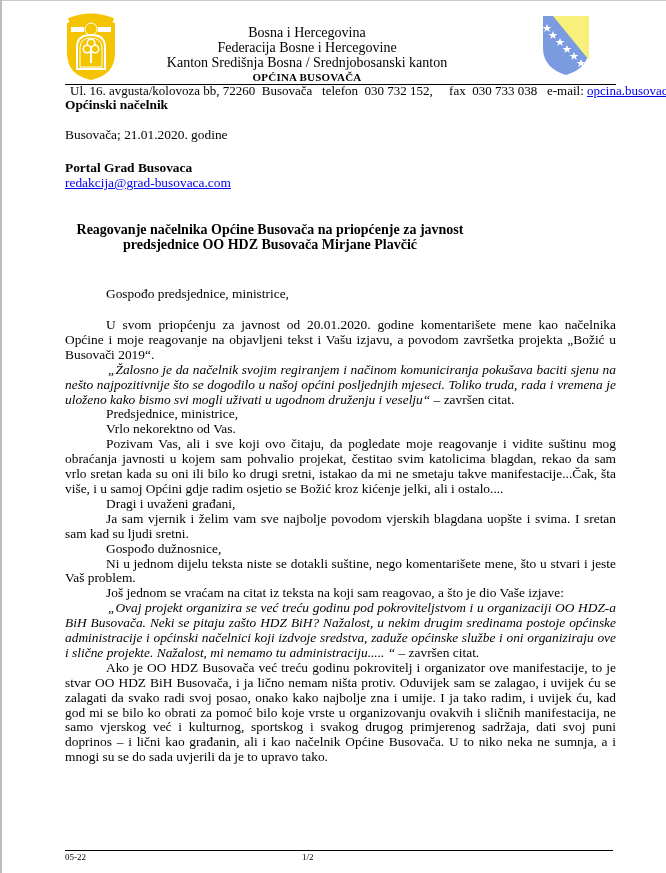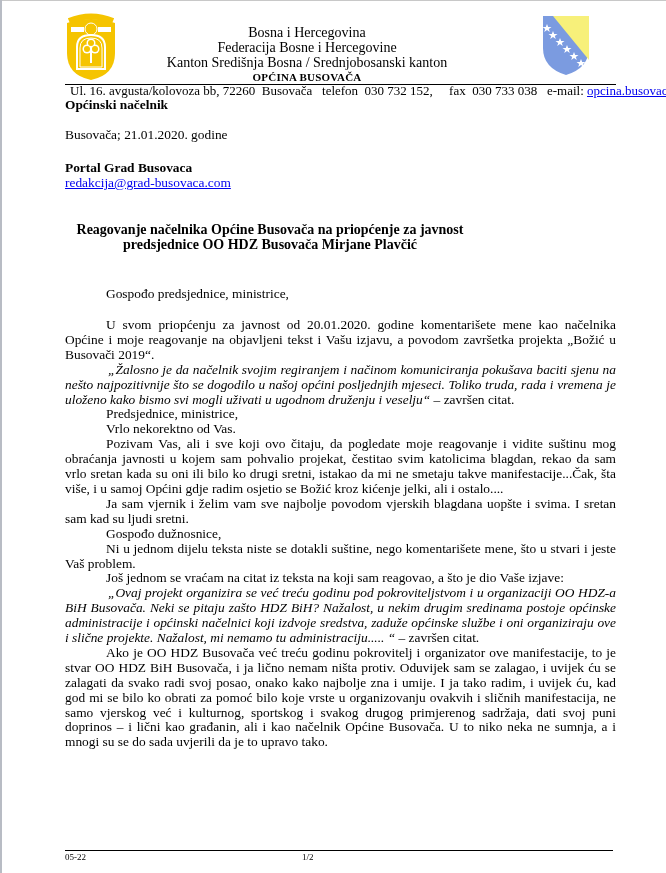--- a/index.html
+++ b/index.html
@@ -93,20 +93,21 @@
 <div class="title" style="top:237px;">predsjednice OO HDZ Busovača Mirjane Plavčić</div>
 
 <div class="block" style="top:286px; left:106px;">Gospođo predsjednice, ministrice,</div>
 
 <div class="body-text" style="top:318px;">
   <p>U svom priopćenju za javnost od 20.01.2020. godine komentarišete mene kao načelnika Općine i moje reagovanje na objavljeni tekst i Vašu izjavu, a povodom završetka projekta „Božić u Busovači 2019“.</p>
   <p class="quote"><em>„Žalosno je da načelnik svojim regiranjem i načinom komuniciranja pokušava baciti sjenu na nešto najpozitivnije što se dogodilo u našoj općini posljednjih mjeseci. Toliko truda, rada i vremena je uloženo kako bismo svi mogli uživati u ugodnom druženju i veselju“</em><span> – završen citat.</span></p>
   <p>Predsjednice, ministrice,</p>
   <p>Vrlo nekorektno od Vas.</p>
   <p>Pozivam Vas, ali i sve koji ovo čitaju, da pogledate moje reagovanje i vidite suštinu mog obraćanja javnosti u kojem sam pohvalio projekat, čestitao svim katolicima blagdan, rekao da sam vrlo sretan kada su oni ili bilo ko drugi sretni, istakao da mi ne smetaju takve manifestacije...Čak, šta više, i u samoj Općini gdje radim osjetio se Božić kroz kićenje jelki, ali i ostalo....</p>
+  <p>Dragi i uvaženi građani,</p>
   <p>Ja sam vjernik i želim vam sve najbolje povodom vjerskih blagdana uopšte i svima. I sretan sam kad su ljudi sretni.</p>
   <p>Gospođo dužnosnice,</p>
   <p>Ni u jednom dijelu teksta niste se dotakli suštine, nego komentarišete mene, što u stvari i jeste Vaš problem.</p>
   <p>Još jednom se vraćam na citat iz teksta na koji sam reagovao, a što je dio Vaše izjave:</p>
   <p class="quote"><em>„Ovaj projekt organizira se već treću godinu pod pokroviteljstvom i u organizaciji OO HDZ-a BiH Busovača. Neki se pitaju zašto HDZ BiH? Nažalost, u nekim drugim sredinama postoje općinske administracije i općinski načelnici koji izdvoje sredstva, zaduže općinske službe i oni organiziraju ove i slične projekte. Nažalost, mi nemamo tu administraciju..... “</em><span> – završen citat.</span></p>
   <p>Ako je OO HDZ Busovača već treću godinu pokrovitelj i  organizator ove manifestacije, to je stvar OO HDZ BiH Busovača, i ja lično nemam ništa protiv. Oduvijek sam se zalagao, i uvijek ću se zalagati da svako radi svoj posao, onako kako najbolje zna i umije. I ja tako radim, i uvijek ću, kad god mi se bilo ko obrati za pomoć bilo koje vrste u organizovanju ovakvih i sličnih manifestacija, ne samo vjerskog već i kulturnog, sportskog i svakog drugog primjerenog sadržaja, dati svoj puni doprinos – i lični kao građanin, ali i kao načelnik Općine Busovača. U to niko neka ne sumnja, a i mnogi su se do sada uvjerili da je to upravo tako.</p>
 </div>
 
 <div class="footer-rule"></div>
 <div class="footer-left">05-22</div>

